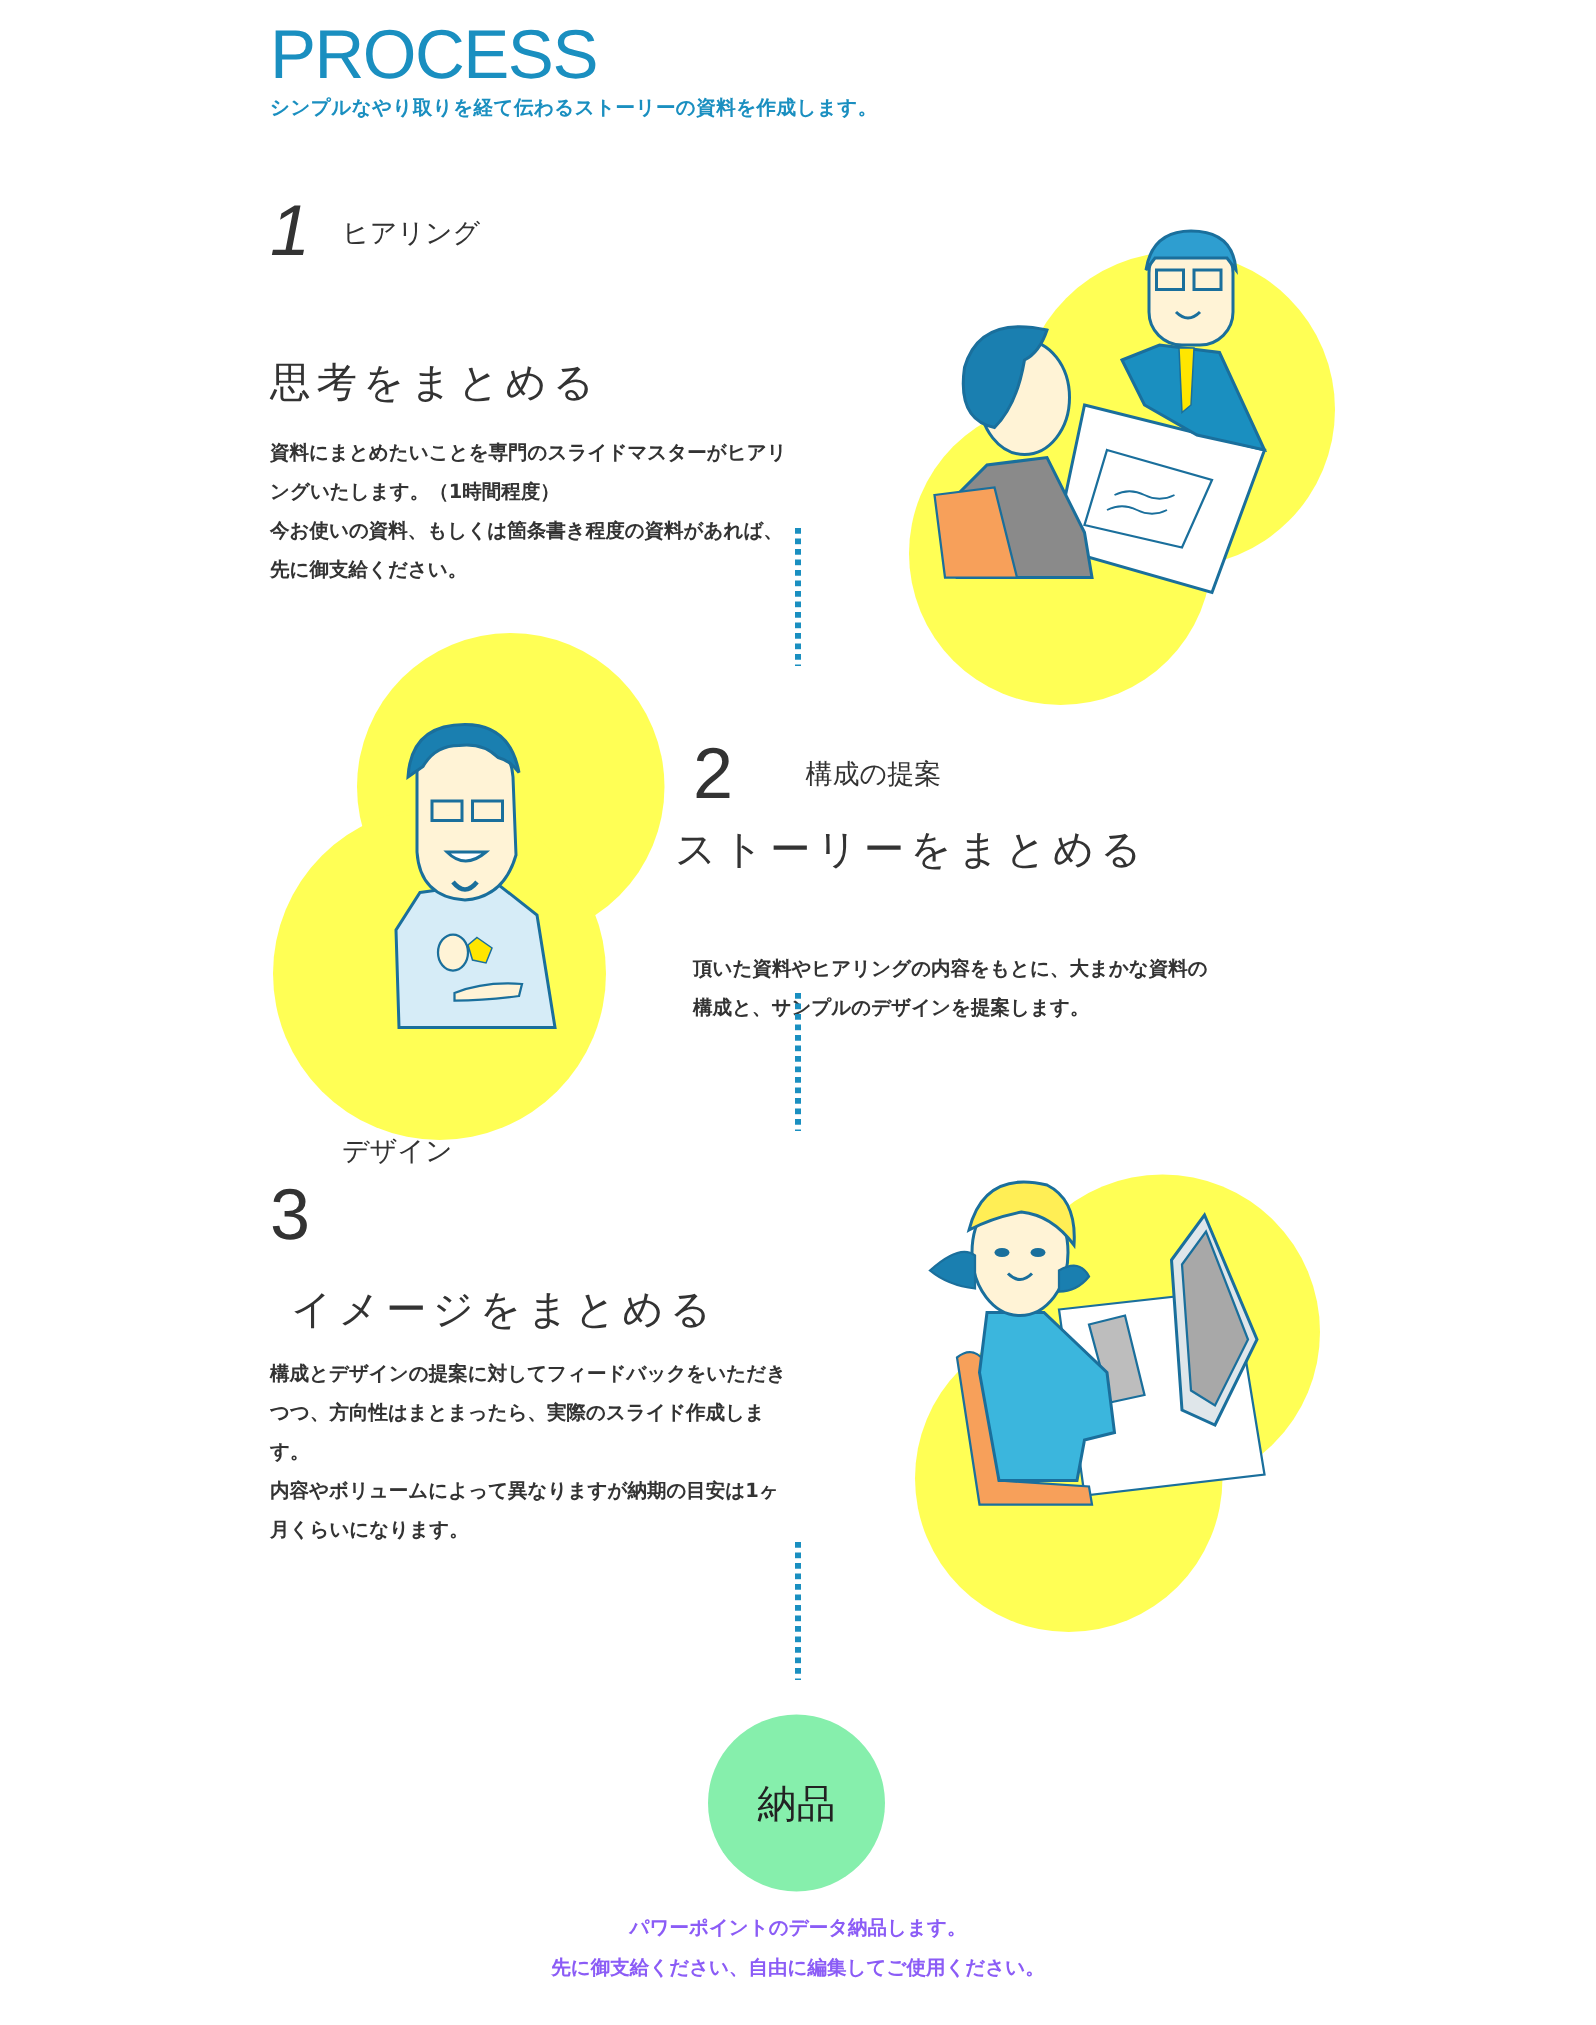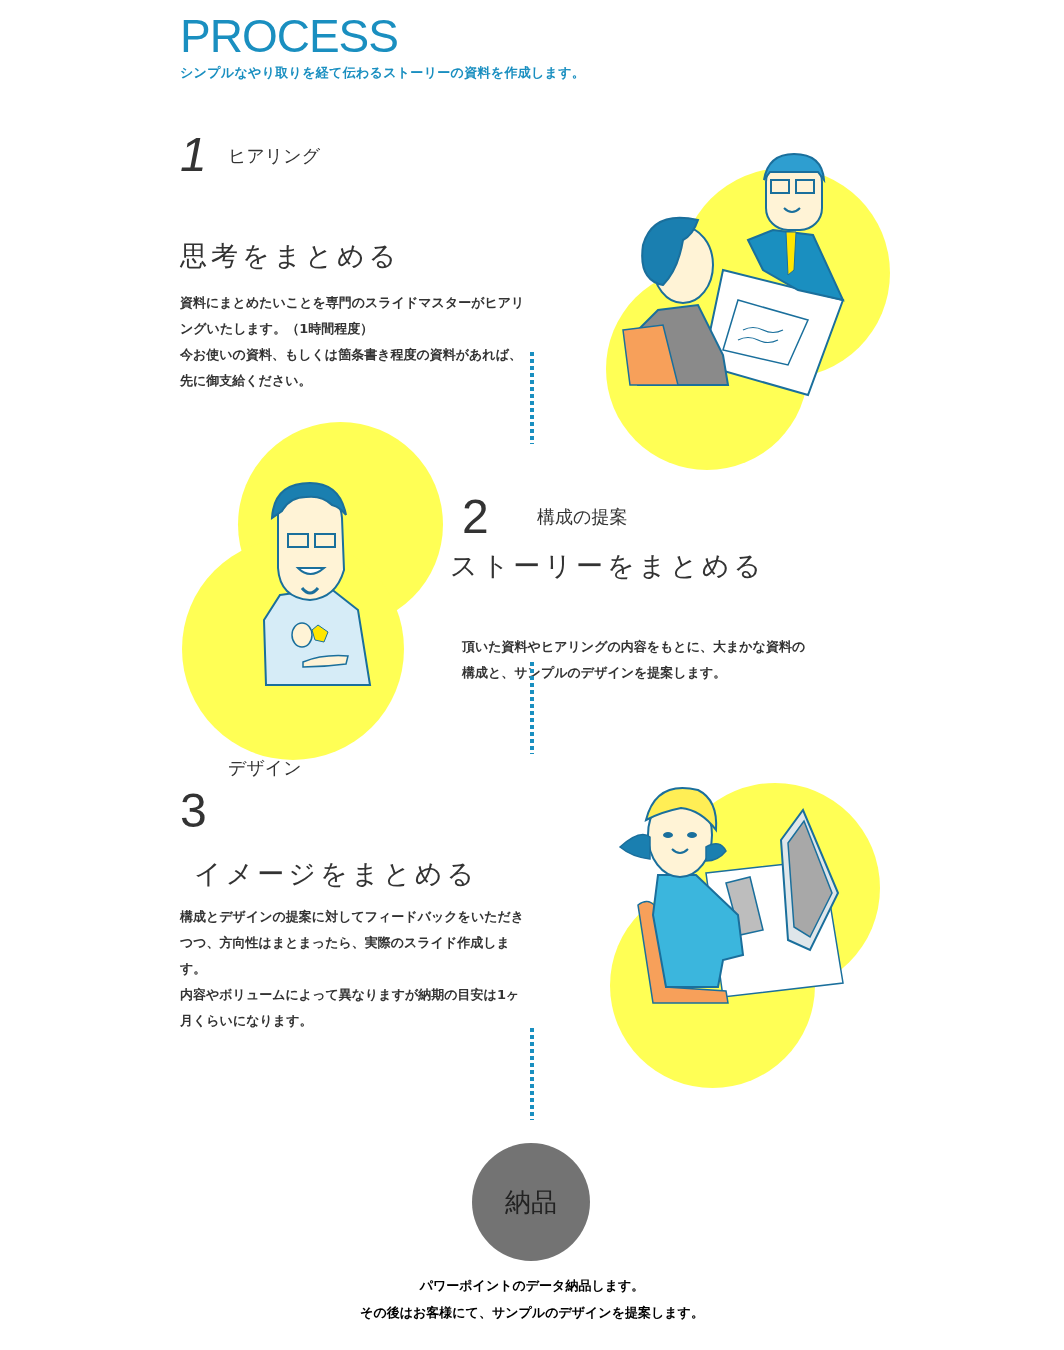--- a/index.html
+++ b/index.html
@@ -63,32 +63,32 @@
       background-repeat: repeat-y;
     }
 
     
     .blob { border-radius: 50%; background: #ffff55; position: absolute; }
 
     
     .final-circle {
       left: 472px; top: 1143px; width: 118px; height: 118px;
       border-radius: 50%;
-      background: #737373;
+      background: #86efac;
       display: flex; align-items: center; justify-content: center;
     }
     .final-label {
       font-family: "DejaVu Serif", "Liberation Serif", serif;
       font-size: 26px; color: #222;
     }
     .final-text {
       left: 0; width: 1064px;
       text-align: center;
       font-size: 13px; font-weight: bold;
-      color: #000000;
+      color: #8b5cf6;
       line-height: 27px;
     }
   </style>
 </head>
 <body>
 
 <div class="abs process-title">PROCESS</div>
 <div class="abs process-sub">シンプルなやり取りを経て伝わるストーリーの資料を作成します。</div>
 
 <section>
@@ -194,14 +194,14 @@
   </div>
 
   <div class="abs dots" style="left:530px; top:1028px; height:92px;"></div>
 </section>
 
 <section>
   <div class="abs final-circle">
     <span class="final-label">納品</span>
   </div>
   <div class="abs final-text" style="top:1272px;">パワーポイントのデータ納品します。</div>
-  <div class="abs final-text" style="top:1299px;">その後はお客様にて、サンプルのデザインを提案します。</div>
+  <div class="abs final-text" style="top:1299px;">先に御支給ください、自由に編集してご使用ください。</div>
 </section>
 
 </body></html>

